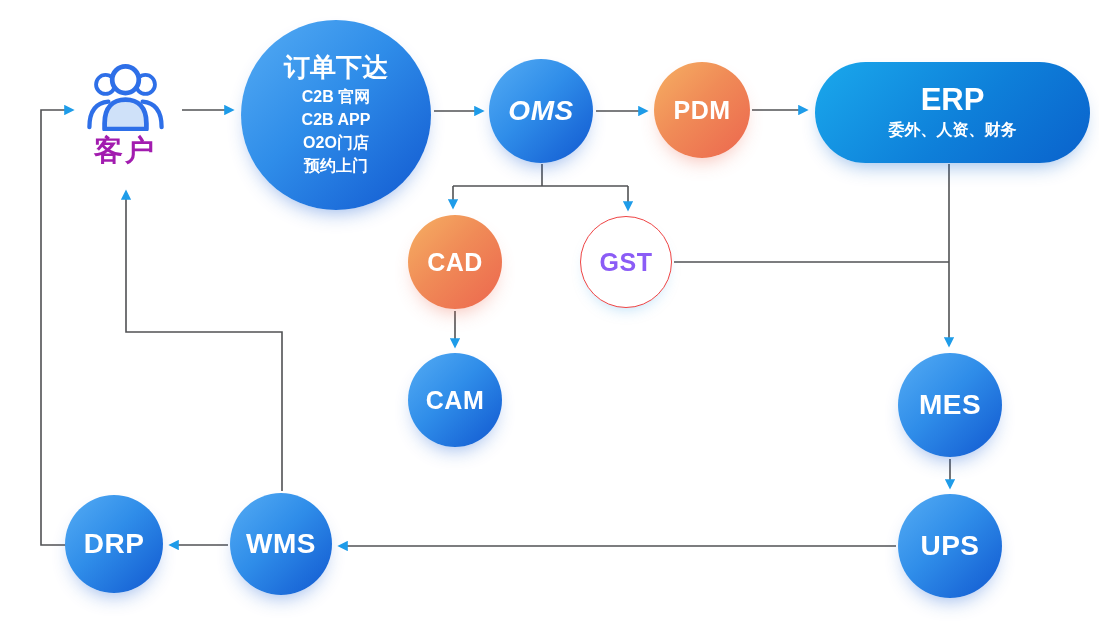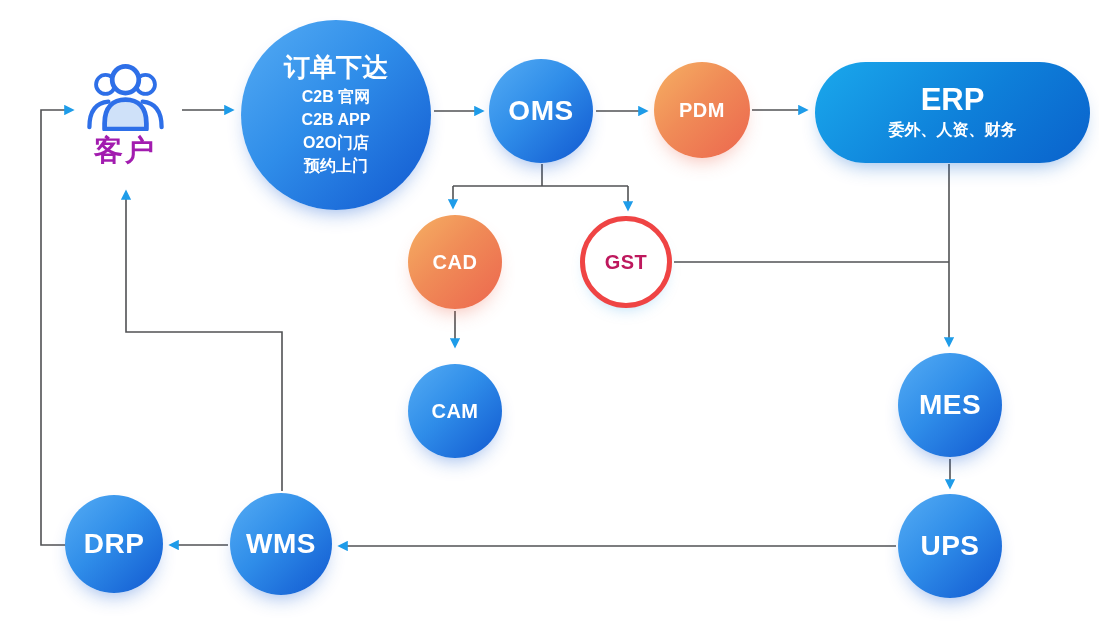--- a/index.html
+++ b/index.html
@@ -28,42 +28,42 @@
     background:linear-gradient(135deg,#f6b063 0%,#f08b57 45%,#ec664e 100%);
     box-shadow:0 10px 20px -8px rgba(236,102,78,.45);
   }
   .erp-pill{
     background:linear-gradient(135deg,#1aa8ec 0%,#0e7fd9 55%,#0a62cc 100%);
     border-radius:52px;
     box-shadow:0 10px 20px -8px rgba(10,98,204,.45);
   }
   .gst{
     background:#ffffff;
-    border:5px solid #ef4444;
-    color:#be185d;
+    border:1px solid #ef4444;
+    color:#8b5cf6;
     box-shadow:0 8px 16px -8px rgba(26,149,229,.35);
   }
 
   .lbl{font-size:28px;letter-spacing:.5px;line-height:1;}
-  .lbl-sm{font-size:20px;letter-spacing:.5px;line-height:1;}
+  .lbl-sm{font-size:25px;letter-spacing:.5px;line-height:1;}
 
   
   #n-order{left:241px;top:20px;width:190px;height:190px;}
   #n-order .t{font-size:26px;line-height:1.15;margin-bottom:2px;}
   #n-order .i{font-size:16px;line-height:1.45;}
-  #n-oms{left:489px;top:59px;width:104px;height:104px;}
+  #n-oms{left:489px;top:59px;width:104px;height:104px;font-style:italic;}
   #n-pdm{left:654px;top:62px;width:96px;height:96px;}
   #n-erp{left:815px;top:62px;width:275px;height:101px;border-radius:52px;
          display:flex;flex-direction:column;align-items:center;justify-content:center;
          position:absolute;color:#fff;font-weight:bold;text-align:center;}
   #n-erp .t{font-size:31px;line-height:1.05;margin-bottom:3px;}
   #n-erp .s{font-size:16px;line-height:1.3;}
   #n-cad{left:408px;top:215px;width:94px;height:94px;justify-content:center;}
   #n-gst{left:580px;top:216px;width:92px;height:92px;}
-  #n-cam{left:408px;top:364px;width:94px;height:94px;}
+  #n-cam{left:408px;top:353px;width:94px;height:94px;}
   #n-mes{left:898px;top:353px;width:104px;height:104px;justify-content:center;}
   #n-ups{left:898px;top:494px;width:104px;height:104px;justify-content:center;}
   #n-wms{left:230px;top:493px;width:102px;height:102px;}
   #n-drp{left:65px;top:495px;width:98px;height:98px;align-items:center;}
 
   #customer{position:absolute;left:60px;top:55px;width:130px;height:115px;text-align:center;}
   #customer svg{position:absolute;left:17px;top:0;}
   #customer .cap{
     position:absolute;left:0;top:76px;width:130px;
     color:#a21caf;font-weight:bold;font-size:29px;letter-spacing:2px;

